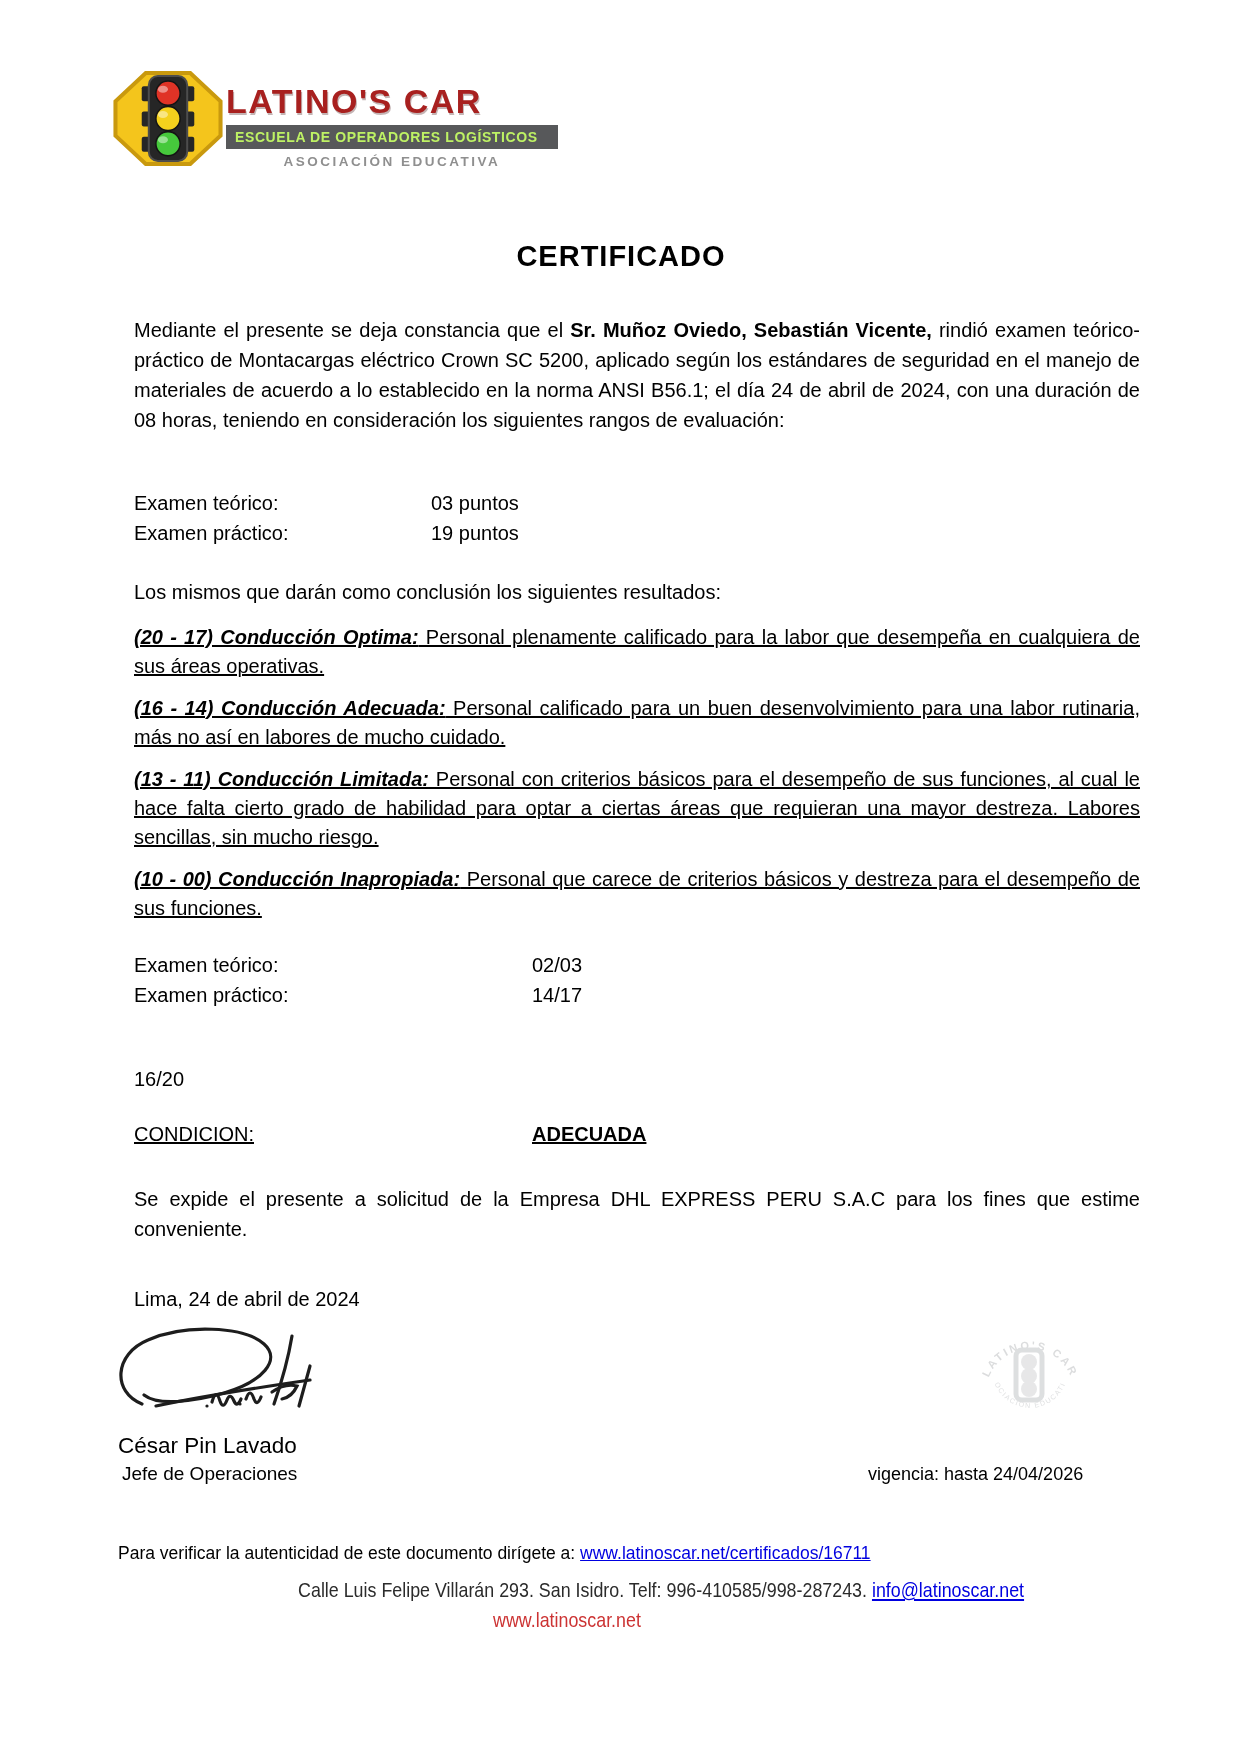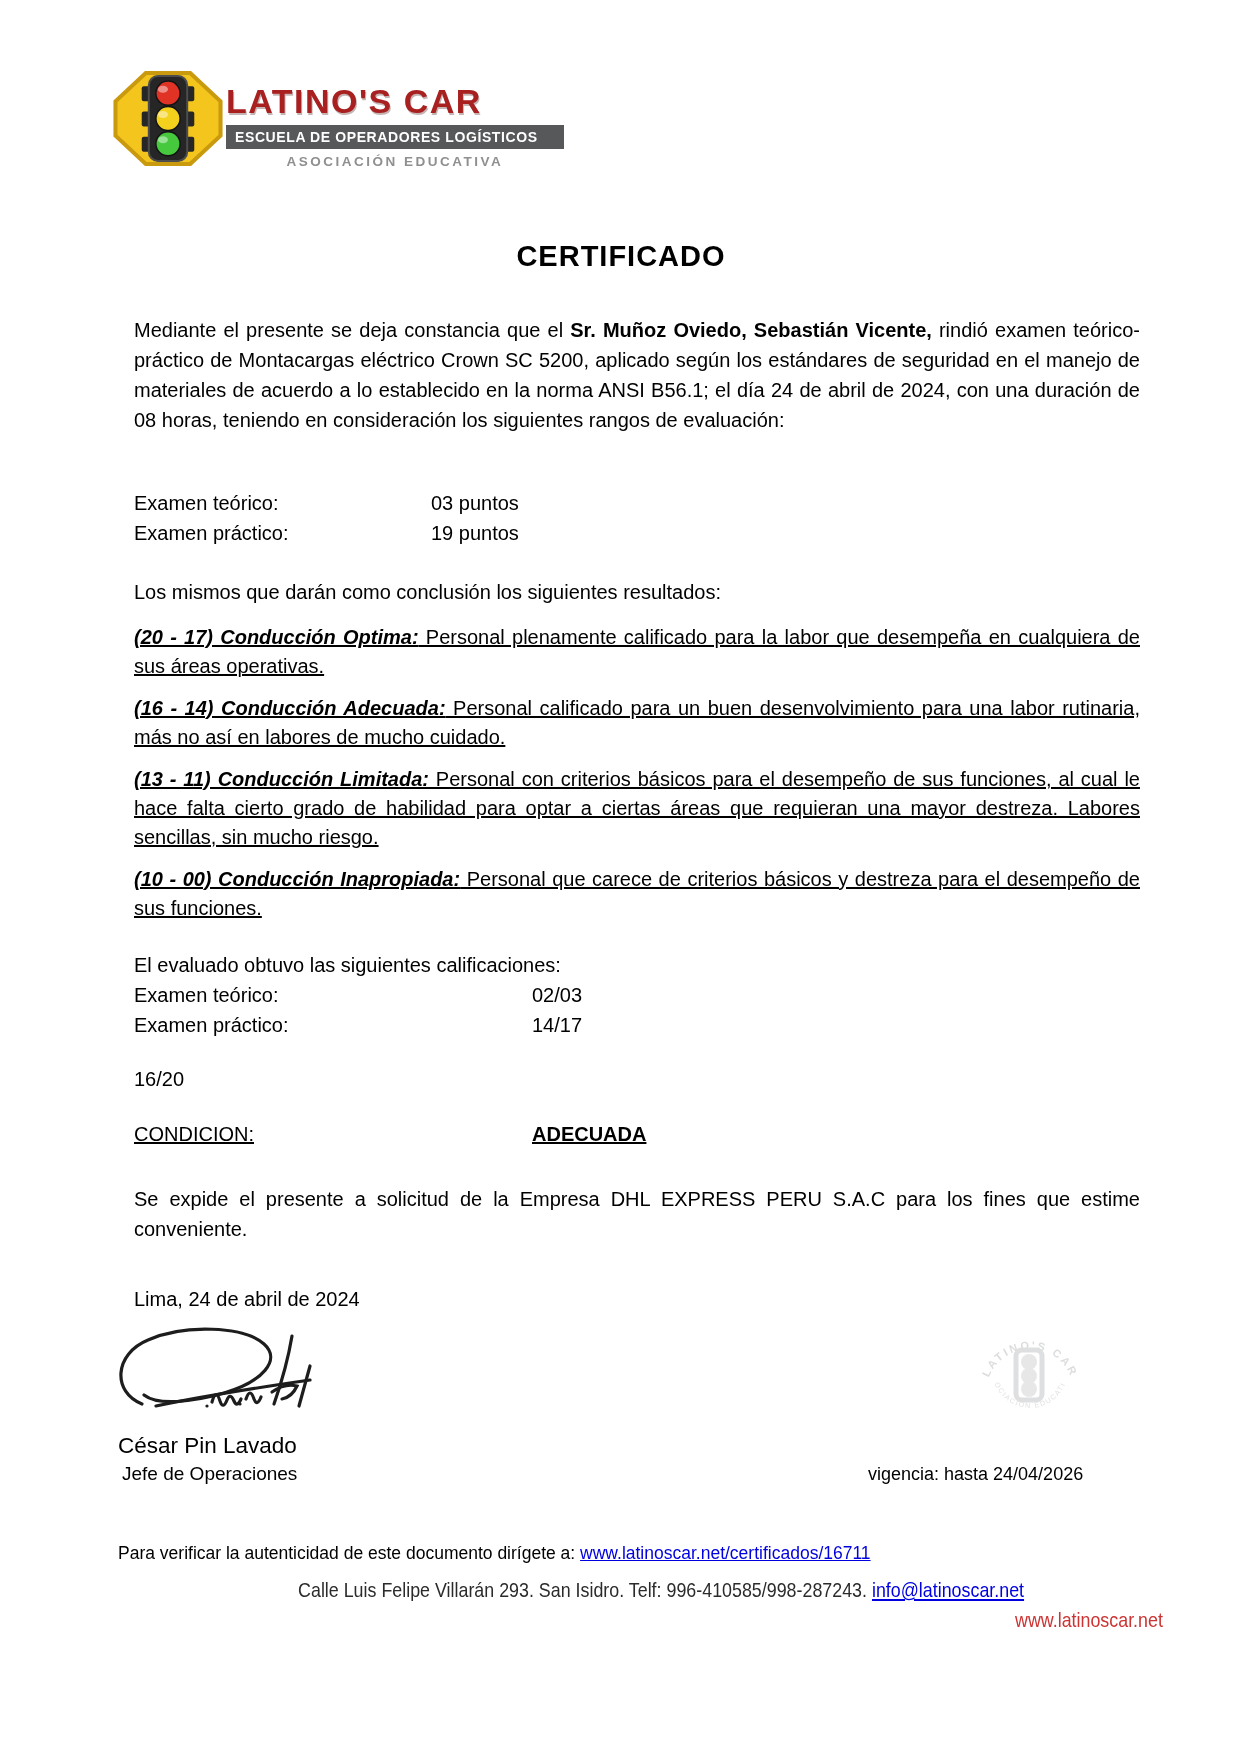--- a/index.html
+++ b/index.html
@@ -9,22 +9,22 @@
   }
   
   .logo { position:absolute; left:112px; top:70px; display:flex; align-items:flex-start; }
   .logo-badge { width:112px; height:98px; flex:0 0 auto; }
   .logo-text { margin-left:2px; padding-top:14px; }
   .brand {
     font-size:34px; font-weight:bold; letter-spacing:1.5px; line-height:1;
     color:#a8201f; text-shadow:1px 2px 0 rgba(60,8,8,0.30); white-space:nowrap;
   }
   .tagbar {
-    margin-top:7px; display:inline-block; background:#57585a; color:#ffffff;
-    font-size:14px; font-weight:bold; letter-spacing:0.6px; padding:4px 26px 4px 9px;
+    margin-top:7px; display:inline-block; background:#57585a; color:#bef264;
+    font-size:14px; font-weight:bold; letter-spacing:0.6px; padding:4px 20px 4px 9px;
     white-space:nowrap;
   }
   .subtag {
     margin-top:5px; text-align:center; color:#8f8f8f; font-size:13.5px;
     font-weight:bold; letter-spacing:2.5px; white-space:nowrap;
   }
   
   .blk { position:absolute; left:118px; width:1006px; font-size:20px; line-height:30px;margin-left:16px; }
   .blk p { margin:0; }
   .just { text-align:justify; }
@@ -42,21 +42,21 @@
   
   .signature-svg { position:absolute; left:112px; top:1320px; width:218px; height:114px; }
   .sig-name { position:absolute; left:118px; top:1432px; font-size:22.5px; line-height:28px; }
   .sig-role { position:absolute; left:122px; top:1462px; font-size:19px; line-height:24px; }
   .vigencia { position:absolute; left:868px; top:1463px; font-size:18px; line-height:22px; }
   .seal-svg { position:absolute; left:974px; top:1318px; width:112px; height:112px; }
   
   .verify { position:absolute; left:118px; top:1524px; width:1006px; font-size:17.5px; line-height:23px; }
   .verify a, .footer a { color:#0000e0; text-decoration:underline; cursor:pointer; }
   .footer-addr { position:absolute; left:0; top:1578px; width:1241px; text-align:center;margin-left:41px; }
-  .footer-site { position:absolute; left:0; top:1608px; width:1133px; text-align:right;margin-left:43px; }
+  .footer-site { position:absolute; left:0; top:1608px; width:1133px; text-align:center; }
   .condensed { display:inline-block; transform:scaleX(0.85); transform-origin:center; white-space:nowrap; }
   .footer-addr { font-size:21px; color:#2b2b2b; }
   .footer-site { font-size:21px; }
   .site-link { color:#cc3333; text-decoration:none; cursor:pointer; }
 </style>
 </head>
 <body>
 
 <div class="page">
 
@@ -106,21 +106,20 @@
   </div>
 
   <div class="blk" style="top:623px;text-decoration:underline;">
     <p class="range-p"><span class="rlabel">(20 - 17) Conducción Optima:</span><span> Personal plenamente calificado para la labor que desempeña en cualquiera de sus áreas operativas.</span></p>
     <p class="range-p"><span class="rlabel">(16 - 14) Conducción Adecuada:</span><span> Personal calificado para un buen desenvolvimiento para una labor rutinaria, más no así en labores de mucho cuidado.</span></p>
     <p class="range-p"><span class="rlabel">(13 - 11) Conducción Limitada:</span><span> Personal con criterios básicos para el desempeño de sus funciones, al cual le hace falta cierto grado de habilidad para optar a ciertas áreas que requieran una mayor destreza. Labores sencillas, sin mucho riesgo.</span></p>
     <p class="range-p"><span class="rlabel">(10 - 00) Conducción Inapropiada:</span><span> Personal que carece de criterios básicos y destreza para el desempeño de sus funciones.</span></p>
   </div>
 
   <div class="blk" style="top:950px;">
-    <p>El evaluado obtuvo las siguientes calificaciones:</p>
     <div class="row">
       <span class="lbl2">Examen teórico:</span>
       <span>02/03</span>
     </div>
     <div class="row">
       <span class="lbl2">Examen práctico:</span>
       <span>14/17</span>
     </div>
   </div>
 

